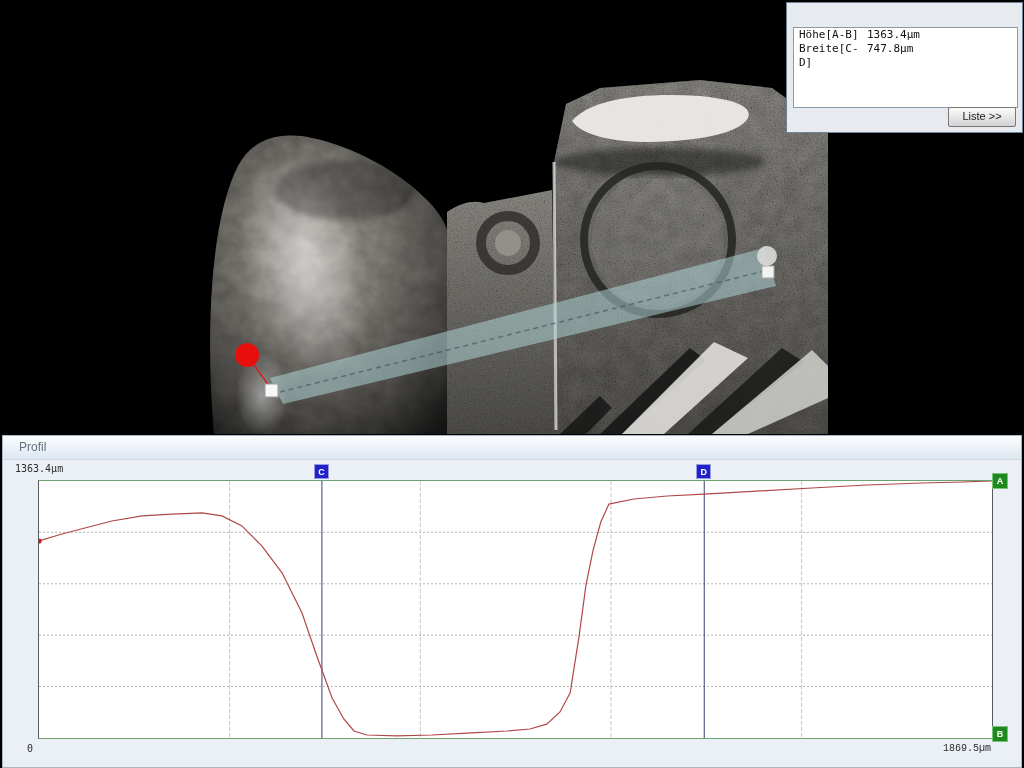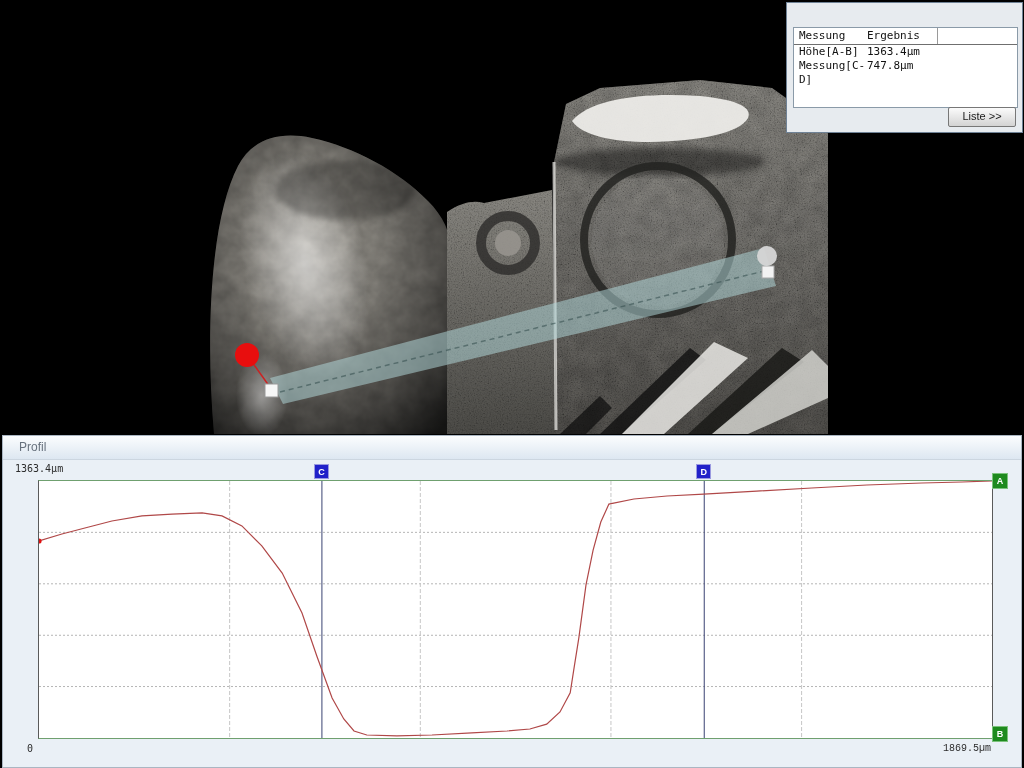--- a/index.html
+++ b/index.html
@@ -146,30 +146,26 @@
         <rect x="265" y="384" width="13" height="13" fill="#f7f7f7" stroke="#9a9a9a" stroke-width="1"></rect>
         <rect x="762" y="266" width="12" height="12" fill="#f2f2f2" stroke="#a8a8a8" stroke-width="1"></rect>
         <circle cx="247" cy="355" r="12" fill="#e80e0e"></circle>
         <circle cx="767" cy="256" r="10" fill="#d6d6d6" opacity="0.95"></circle>
       </g>
     </svg>
   </div>
 
   <div class="mpanel">
     <div class="mtable">
-      <div class="hrow">
-        <div class="c1">Messung</div>
-        <div class="c2">Ergebnis</div>
-      </div>
       <div class="drow">
         <div class="c1">Höhe[A-B]</div>
         <div class="c2">1363.4µm</div>
       </div>
       <div class="drow">
-        <div class="c1">Messung[C-D]</div>
+        <div class="c1">Breite[C-D]</div>
         <div class="c2">747.8µm</div>
       </div>
     </div>
     <div class="liste-btn">Liste &gt;&gt;</div>
   </div>
 
   <div class="ppanel">
     <div class="ppanel-title">Profil</div>
     <div class="chart-wrap">
       <div class="axis-label ylabel">1363.4µm</div>

